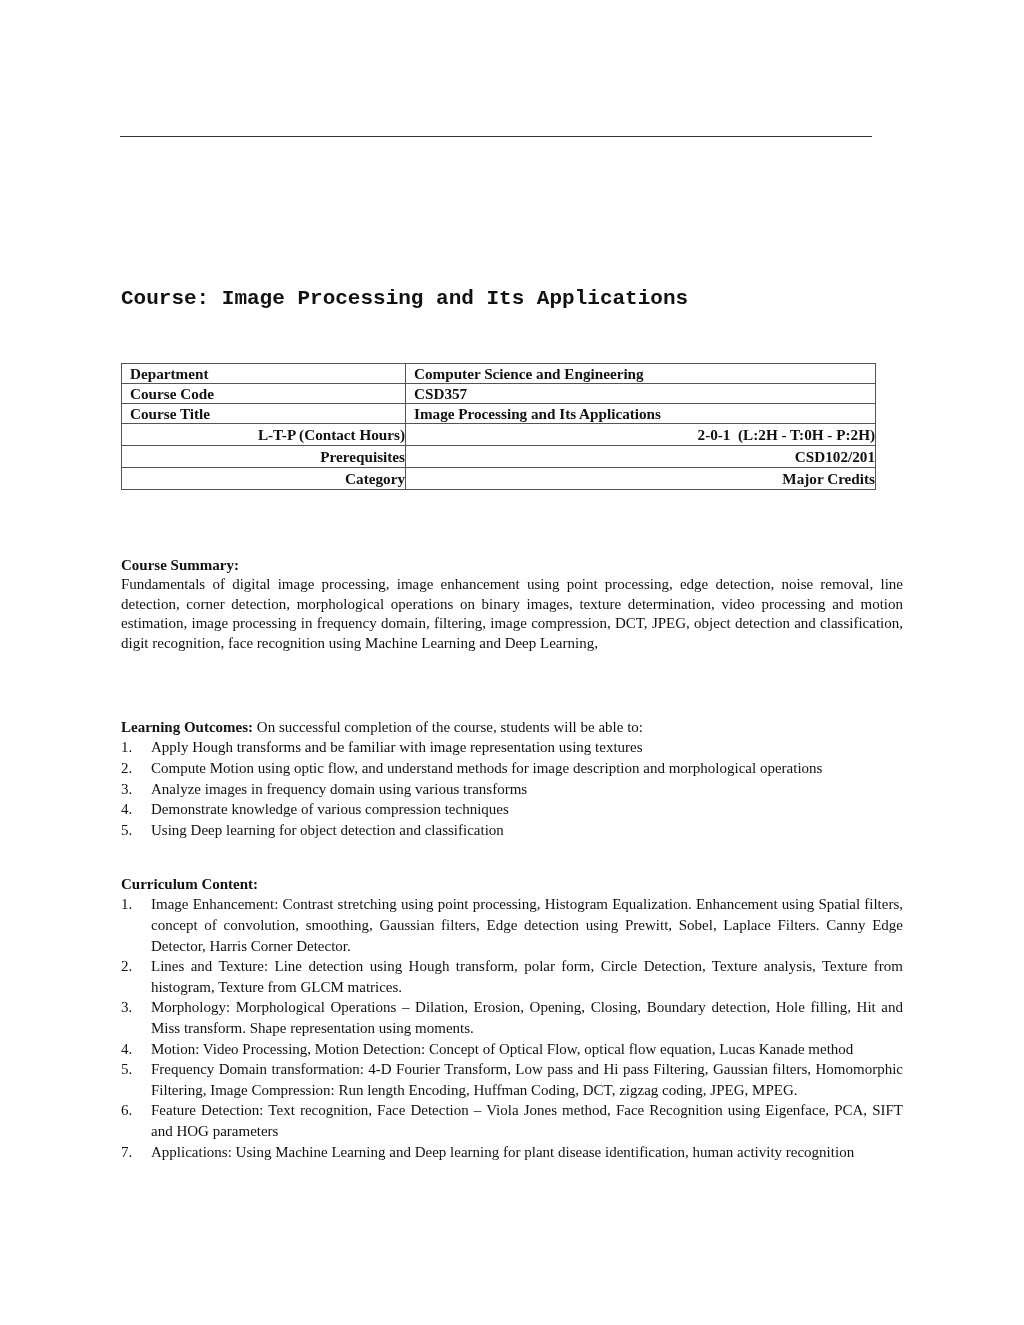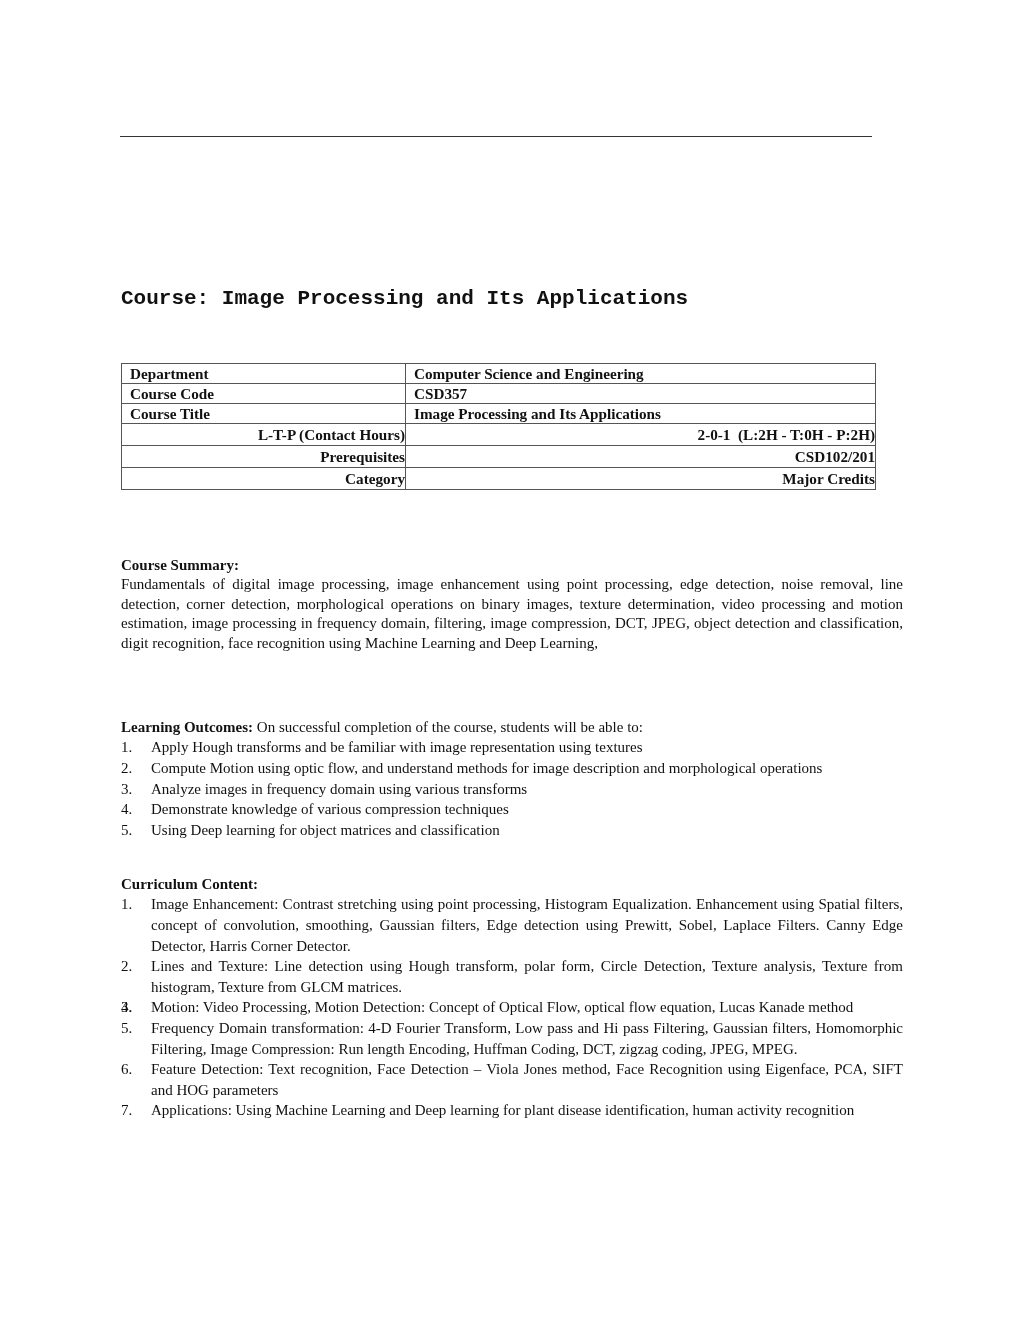--- a/index.html
+++ b/index.html
@@ -126,28 +126,28 @@
 
 <div class="section lo" style="top:690px;margin-top:28px;">
   <div>
     <span class="heading">Learning Outcomes:</span><span> On successful completion of the course, students will be able to:</span>
   </div>
   <ul class="list">
     <li><span class="num">1.</span><span>Apply Hough transforms and be familiar with image representation using textures</span></li>
     <li><span class="num">2.</span><span>Compute Motion using optic flow, and understand methods for image description and morphological operations</span></li>
     <li><span class="num">3.</span><span>Analyze images in frequency domain using various transforms</span></li>
     <li><span class="num">4.</span><span>Demonstrate knowledge of various compression techniques</span></li>
-    <li><span class="num">5.</span><span>Using Deep learning for object matrices and classification</span></li>
+    <li><span class="num">5.</span><span>Using Deep learning for object detection and classification</span></li>
   </ul>
 </div>
 
 <div class="section cc" style="top:847px;margin-top:28px;">
   <div class="heading">Curriculum Content:</div>
   <ul class="list">
     <li><span class="num">1.</span><span>Image Enhancement: Contrast stretching using point processing, Histogram Equalization. Enhancement using Spatial filters, concept of convolution, smoothing, Gaussian filters, Edge detection using Prewitt, Sobel, Laplace Filters. Canny Edge Detector, Harris Corner Detector.</span></li>
     <li><span class="num">2.</span><span>Lines and Texture: Line detection using Hough transform, polar form, Circle Detection, Texture analysis, Texture from histogram, Texture from GLCM matrices.</span></li>
-    <li><span class="num">3.</span></li>
+    <li><span class="num">3.</span><span>Morphology: Morphological Operations – Dilation, Erosion, Opening, Closing, Boundary detection, Hole filling, Hit and Miss transform. Shape representation using moments.</span></li>
     <li><span class="num">4.</span><span>Motion: Video Processing, Motion Detection: Concept of Optical Flow, optical flow equation, Lucas Kanade method</span></li>
     <li><span class="num">5.</span><span>Frequency Domain transformation: 4-D Fourier Transform, Low pass and Hi pass Filtering, Gaussian filters, Homomorphic Filtering, Image Compression: Run length Encoding, Huffman Coding, DCT, zigzag coding, JPEG, MPEG.</span></li>
     <li><span class="num">6.</span><span>Feature Detection: Text recognition, Face Detection – Viola Jones method, Face Recognition using Eigenface, PCA, SIFT and HOG parameters</span></li>
     <li><span class="num">7.</span><span>Applications: Using Machine Learning and Deep learning for plant disease identification, human activity recognition</span></li>
   </ul>
 </div>
 
 </body></html>

